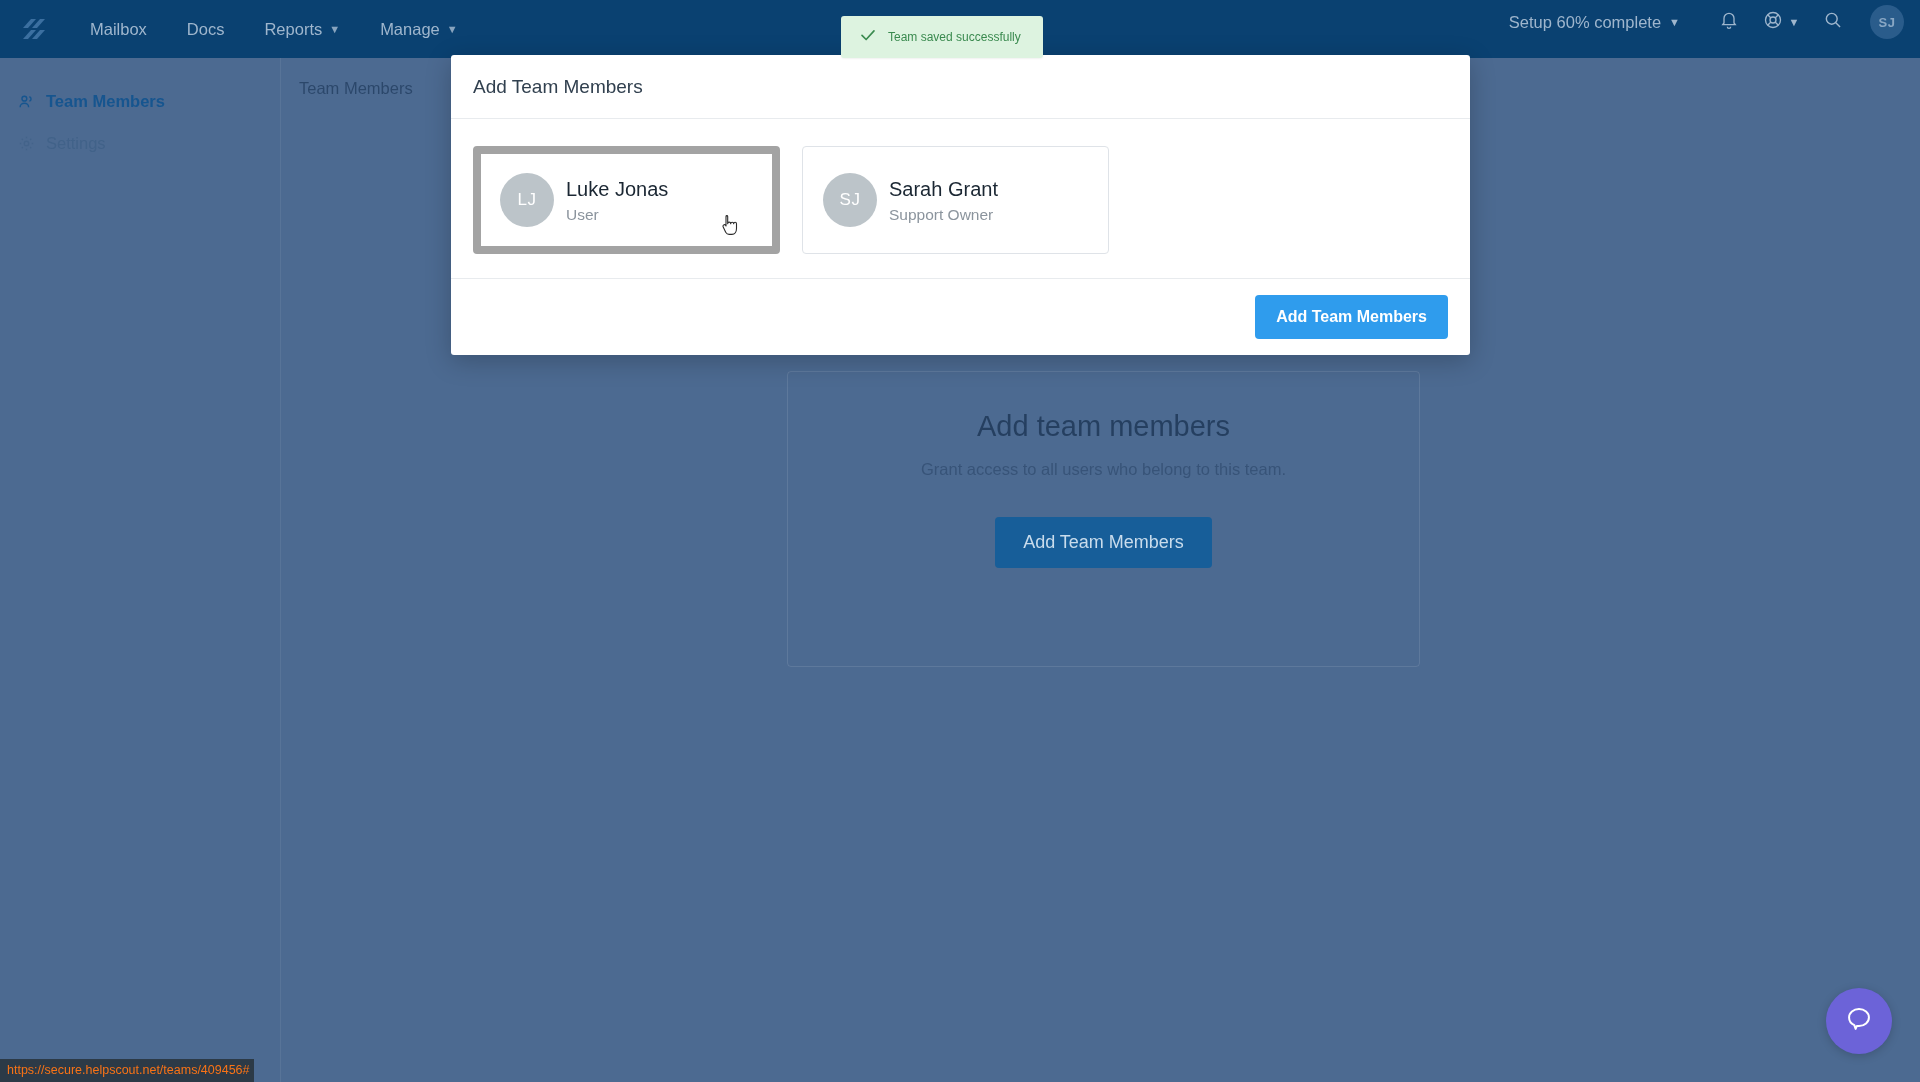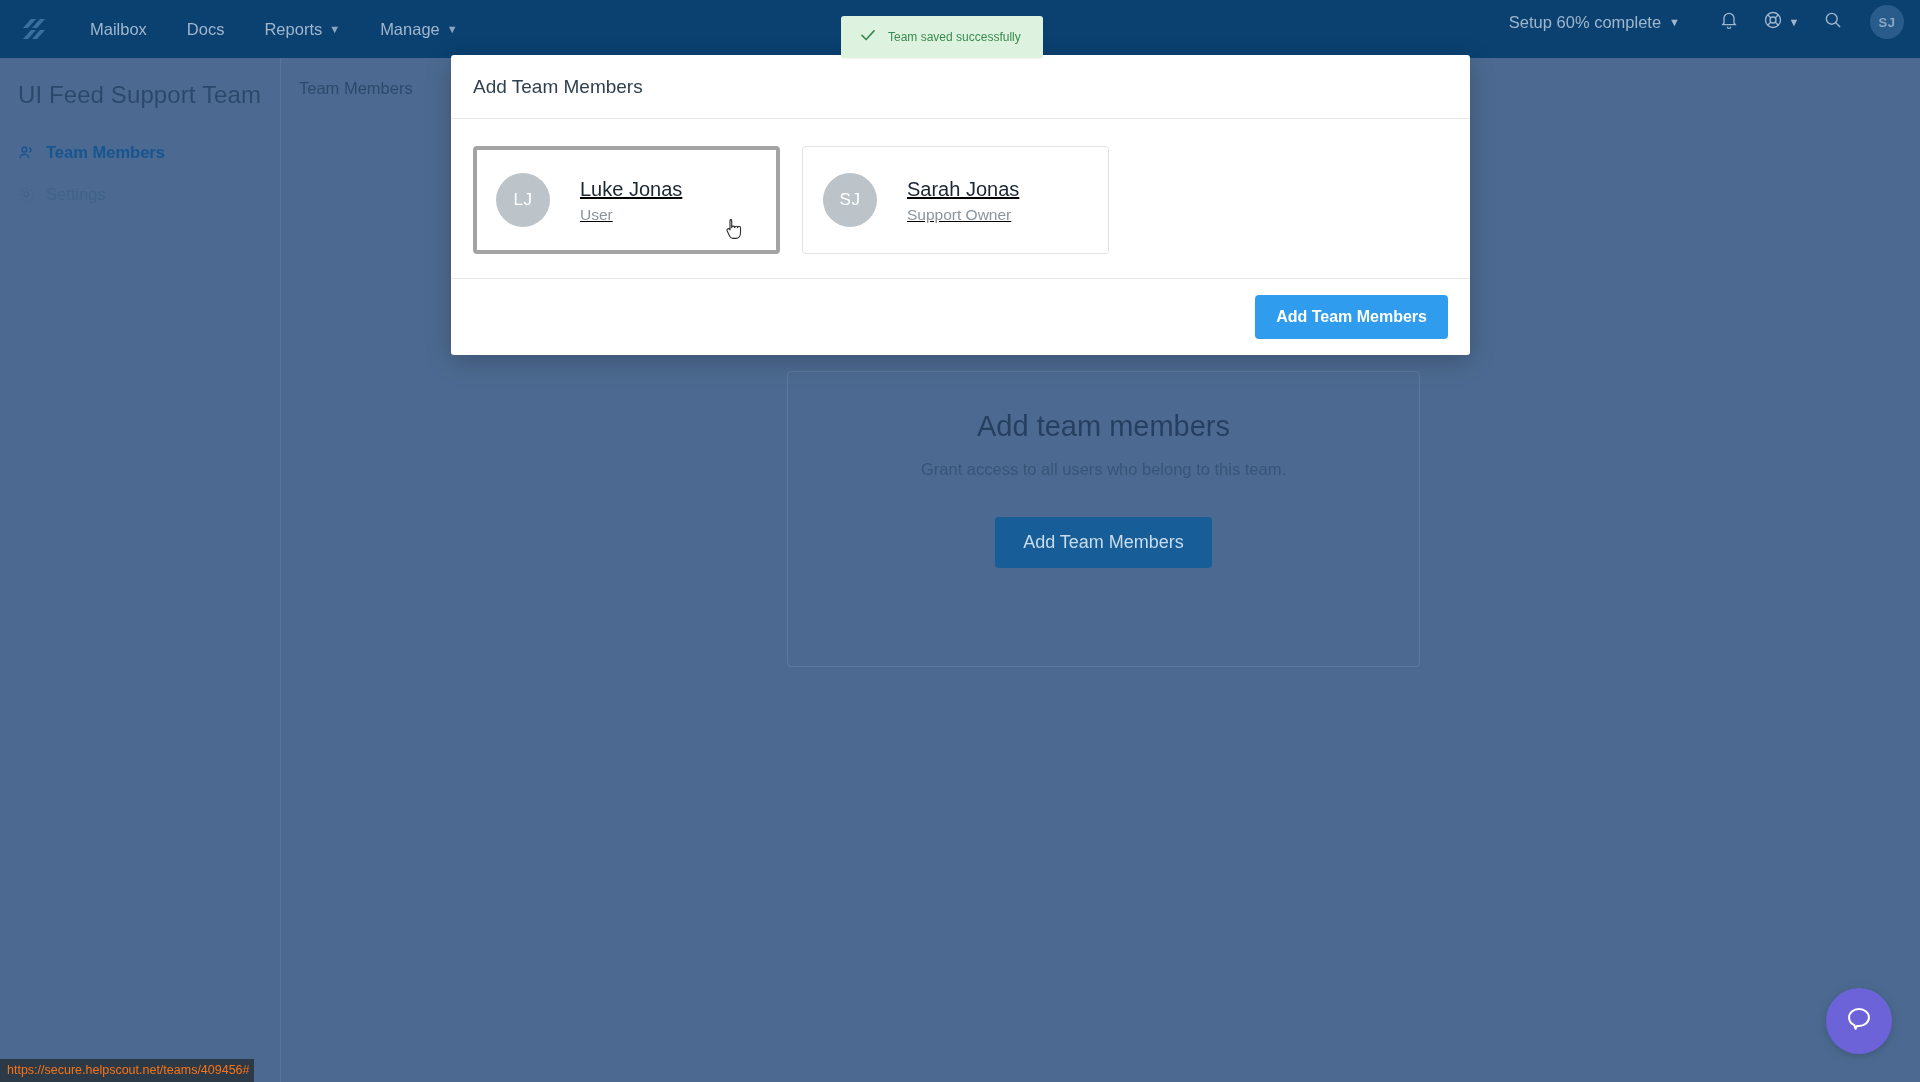--- a/index.html
+++ b/index.html
@@ -188,32 +188,32 @@
   .member-card {
     width: 307px; height: 108px;
     border: 1px solid #dfe3e8;
     border-radius: 4px;
     display: flex; align-items: center;
     padding-left: 20px;
     background: #fff;
     position: relative;
   }
   .member-card.selected {
-    border: 4px solid #a3a3a3;
+    border: 8px solid #a3a3a3;
     padding-left: 19px;
   }
   .avatar-lg {
     width: 54px; height: 54px; border-radius: 50%;
     background: #bcc4c9;
     color: #fff; font-size: 17px; font-weight: 400;
     display: flex; align-items: center; justify-content: center;
     letter-spacing: .6px;
     flex: 0 0 auto;
   }
-  .member-meta { margin-left: 30px; text-decoration: underline; }
+  .member-meta { margin-left: 12px; }
   .member-name { font-size: 20px; color: #1b2733; line-height: 1.25; }
   .member-role { font-size: 15.5px; color: #8b949d; margin-top: 4px; }
   .cursor-ico {
     position: absolute; right: 32px; bottom: 8px;
     width: 20px; height: 24px;
   }
   .modal-foot {
     height: 76px;
     display: flex; align-items: center; justify-content: flex-end;
     padding-right: 22px;
@@ -230,21 +230,20 @@
   }
 </style>
 </head>
 <body>
 
 <div class="app-root">
 
   <div class="dim-layer"></div>
 
   <div class="sidebar">
-    <div class="team-title">UI Feed Support Team</div>
     <div class="side-nav">
 
       <div class="side-item active">
         <span class="s-ico">
           <svg width="17" height="17" viewBox="0 0 24 24" fill="none" stroke="currentColor" stroke-width="2">
             <circle cx="9" cy="8" r="3.4"></circle>
             <path d="M3 20c0-3.3 2.7-5.6 6-5.6s6 2.3 6 5.6"></path>
             <path d="M16 5.3a3.2 3.2 0 0 1 0 6.2"></path>
           </svg>
         </span>
@@ -369,21 +368,21 @@
         <span class="cursor-ico">
           <svg width="20" height="24" viewBox="0 0 20 24" fill="#ffffff" stroke="#2b2b2b" stroke-width="1.1" stroke-linejoin="round">
             <path d="M6 2.4c0-1 1.7-1 1.7 0v7.3c0-1 .6-1.6 1.5-1.6s1.5.6 1.5 1.6c0-1 .6-1.5 1.5-1.5s1.5.6 1.5 1.5c0-.9.6-1.4 1.4-1.4s1.4.6 1.4 1.5v4.7c0 3-1.6 5.9-4.6 5.9H9.1c-1.6 0-2.6-.8-3.4-2.2L3.2 13c-.5-.9-.1-1.9.8-2.2.7-.3 1.4 0 1.8.7l.2.4z"></path>
           </svg>
         </span>
       </div>
 
       <div class="member-card">
         <div class="avatar-lg">SJ</div>
         <div class="member-meta">
-          <div class="member-name">Sarah Jonas</div>
+          <div class="member-name">Sarah Grant</div>
           <div class="member-role">Support Owner</div>
         </div>
       </div>
 
     </div>
 
     <div class="modal-foot">
       <button class="primary-btn">Add Team Members</button>
     </div>
   </div>

